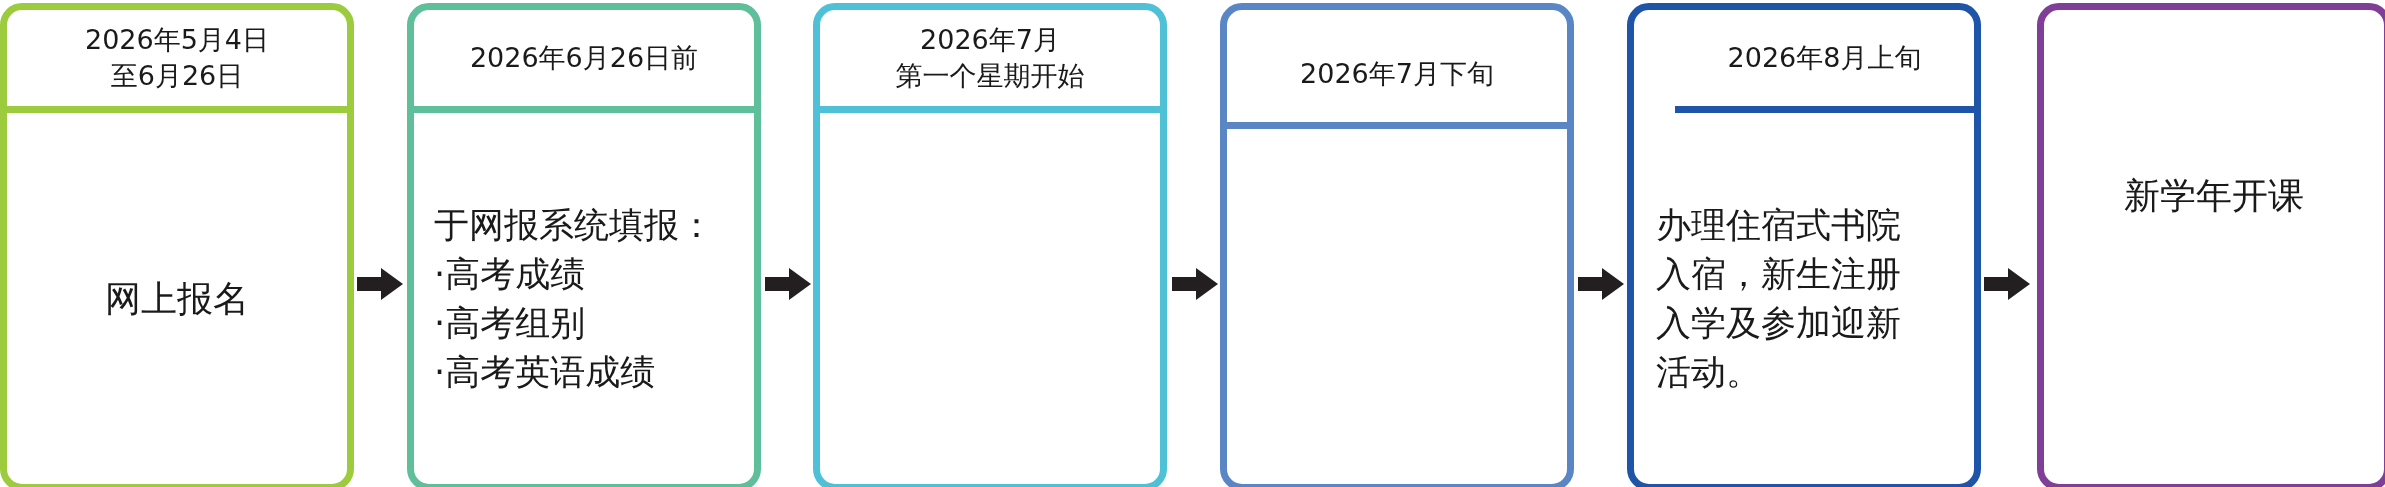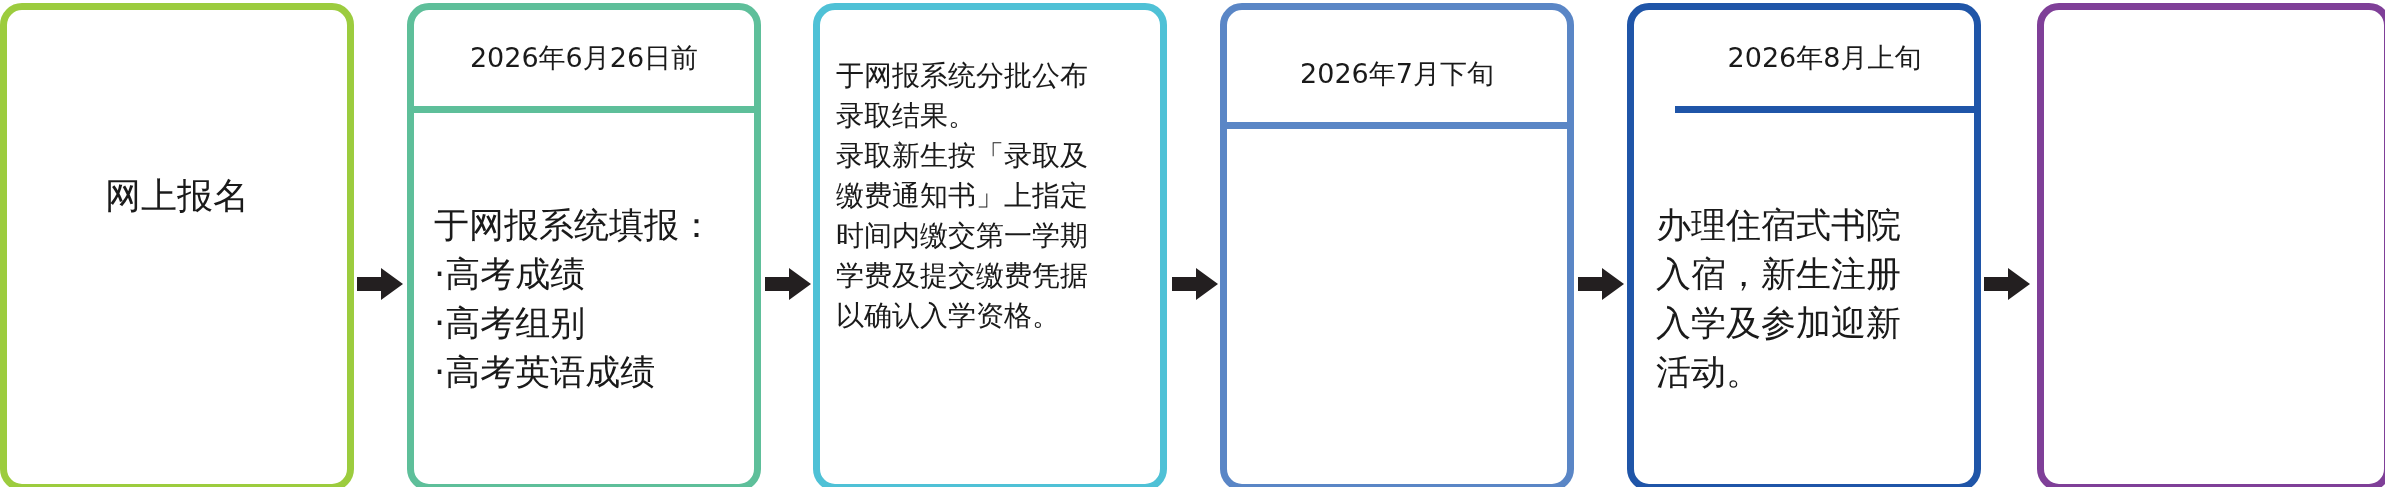--- a/index.html
+++ b/index.html
@@ -30,20 +30,22 @@
     .arrow {
       position: absolute; top: 268px; width: 46px; height: 32px;
     }
   </style>
 </head>
 <body>
 
 <div>
 
   <div class="box" style="left:0px;border-color:#9ccc3e;">
+    <div class="hdr" style="border-color:#9ccc3e;">2026年5月4日
+至6月26日</div>
     <div class="body big center">
       <div class="txt">网上报名</div>
     </div>
   </div>
 
   <svg class="arrow" style="left:357px;" viewBox="0 0 46 32">
     <polygon points="0,9 24,9 24,0 46,16 24,32 24,23 0,23" fill="#231f20"></polygon>
   </svg>
 
   <div class="box" style="left:407px;border-color:#5ebf9a;">
@@ -54,29 +56,22 @@
  ·高考组别
  ·高考英语成绩</div>
     </div>
   </div>
 
   <svg class="arrow" style="left:765px;" viewBox="0 0 46 32">
     <polygon points="0,9 24,9 24,0 46,16 24,32 24,23 0,23" fill="#231f20"></polygon>
   </svg>
 
   <div class="box" style="left:813px;border-color:#4fc1d6;">
-    <div class="body small left" style="padding-left:16px;padding-right:8px;">
-      <div class="txt">于网报系统分批公布
-录取结果。
-录取新生按「录取及
-缴费通知书」上指定
-时间内缴交第一学期
-学费及提交缴费凭据
-以确认入学资格。</div>
-    </div>
+    <div class="hdr" style="border-color:#4fc1d6;">2026年7月
+第一个星期开始</div>
   </div>
 
   <svg class="arrow" style="left:1172px;" viewBox="0 0 46 32">
     <polygon points="0,9 24,9 24,0 46,16 24,32 24,23 0,23" fill="#231f20"></polygon>
   </svg>
 
   <div class="box" style="left:1220px;border-color:#5a86c6;">
     <div class="hdr" style="border-color:#5a86c6;margin-top:16px;">2026年7月下旬</div>
   </div>
 
@@ -92,15 +87,18 @@
 入学及参加迎新
 活动。</div>
     </div>
   </div>
 
   <svg class="arrow" style="left:1984px;" viewBox="0 0 46 32">
     <polygon points="0,9 24,9 24,0 46,16 24,32 24,23 0,23" fill="#231f20"></polygon>
   </svg>
 
   <div class="box" style="left:2037px;border-color:#7f3f98;">
+    <div class="body big center">
+      <div class="txt">新学年开课</div>
+    </div>
   </div>
 
 </div>
 
 </body></html>

